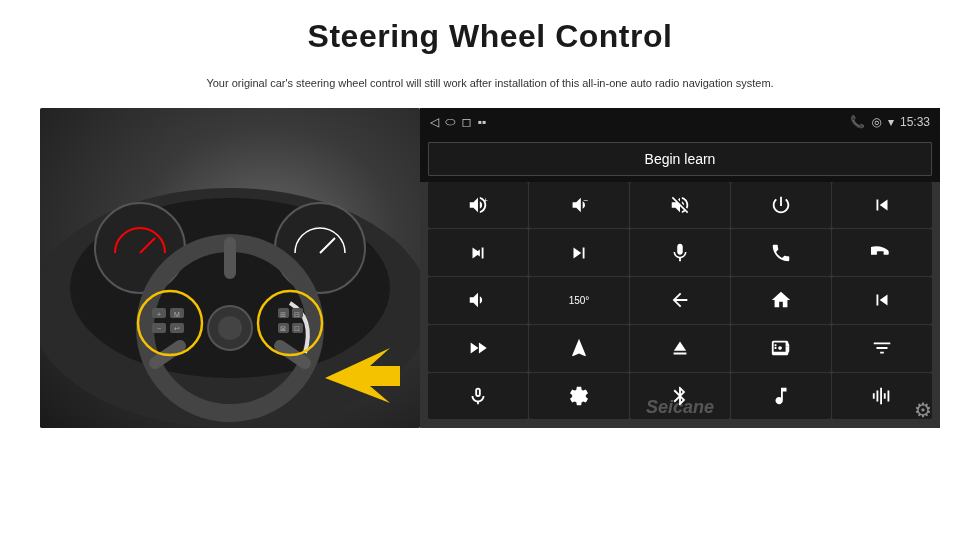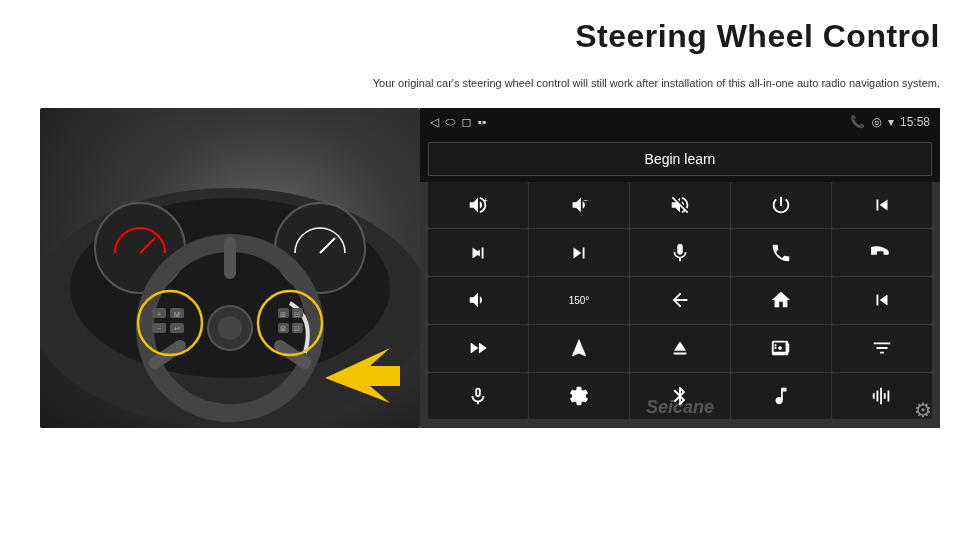--- a/index.html
+++ b/index.html
@@ -9,21 +9,21 @@
       background: #fff;
       font-family: Arial, sans-serif;
       overflow: hidden;
     }
 
     .page {
       width: 980px;
       height: 396px;
       display: flex;
       flex-direction: column;
-      align-items: flex-end;
+      align-items: center;
       padding: 18px 40px 10px;
     }
 
     .title {
       font-size: 32px;
       font-weight: 900;
       color: #1a1a1a;
       letter-spacing: 0.5px;
       margin-bottom: 8px;
     }
@@ -240,21 +240,21 @@
         <div class="status-left">
           <span>◁</span>
           <span>⬭</span>
           <span>◻</span>
           <span>▪▪</span>
         </div>
         <div class="status-right">
           <span>📞</span>
           <span>◎</span>
           <span>▾</span>
-          <span>15:58</span>
+          <span>15:33</span>
         </div>
       </div>
 
       <div class="begin-learn-row">
         <button class="begin-learn-btn">Begin learn</button>
       </div>
 
       <div class="controls-grid">
 
         <div class="ctrl-btn">

